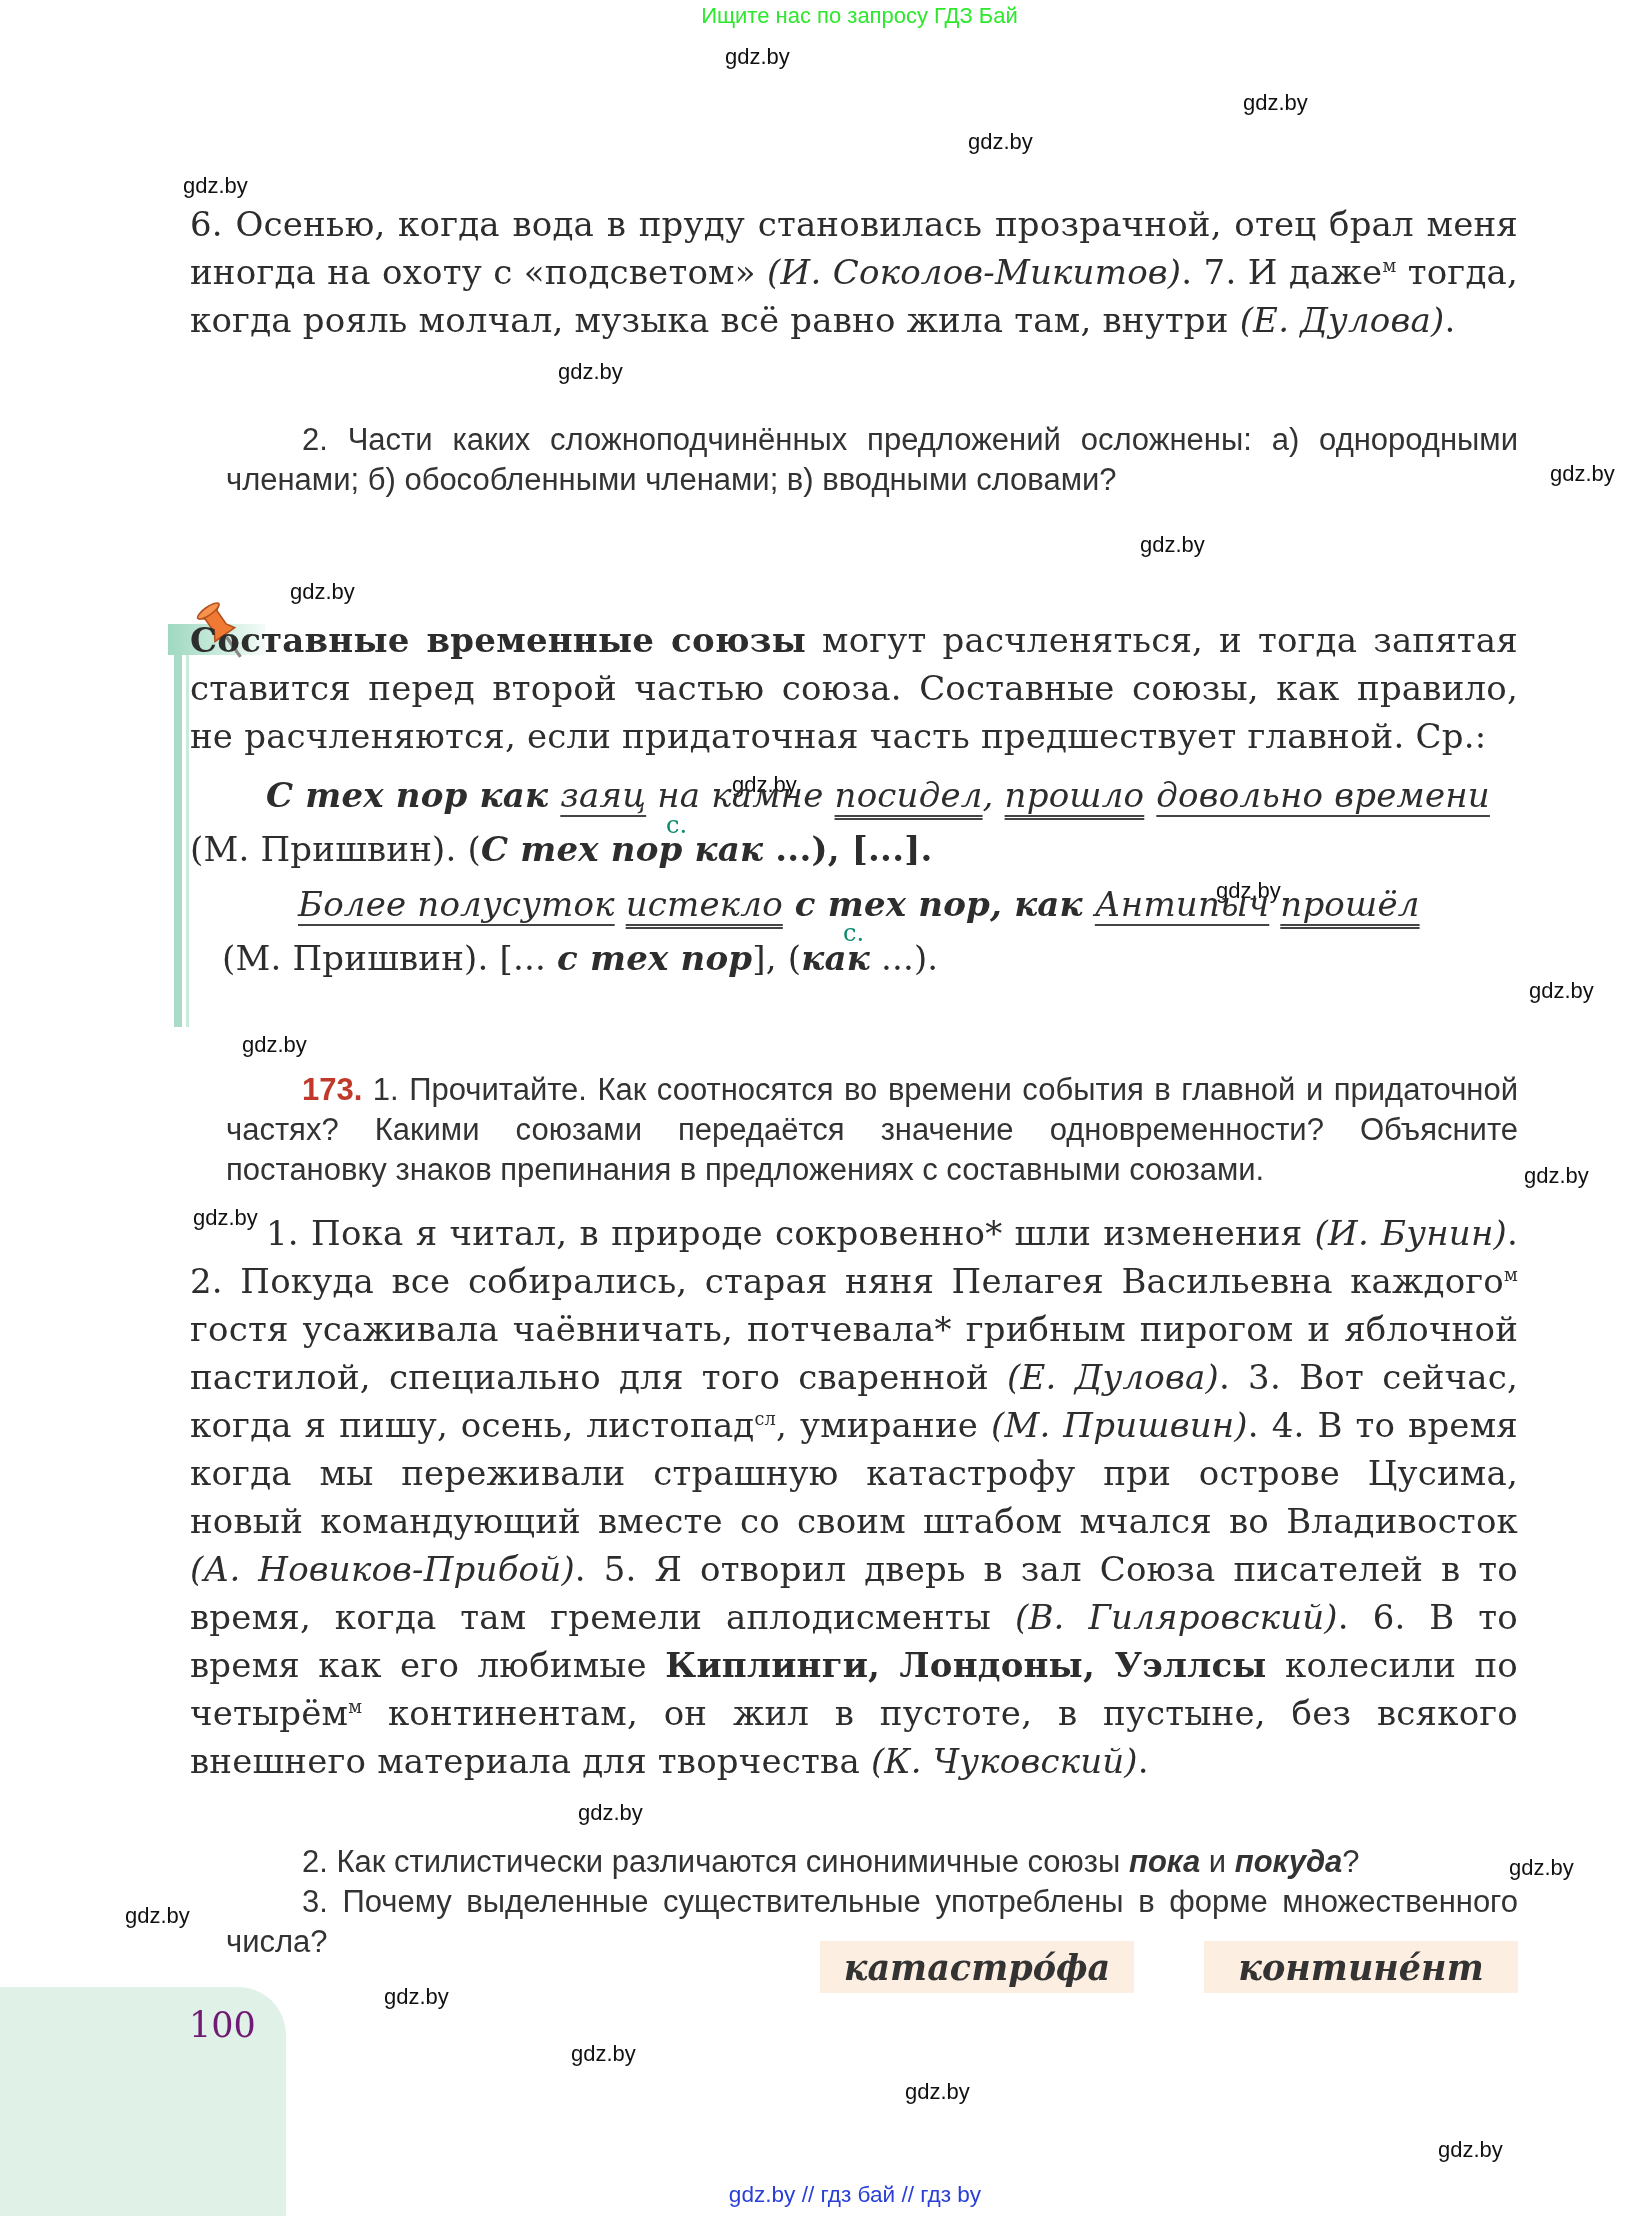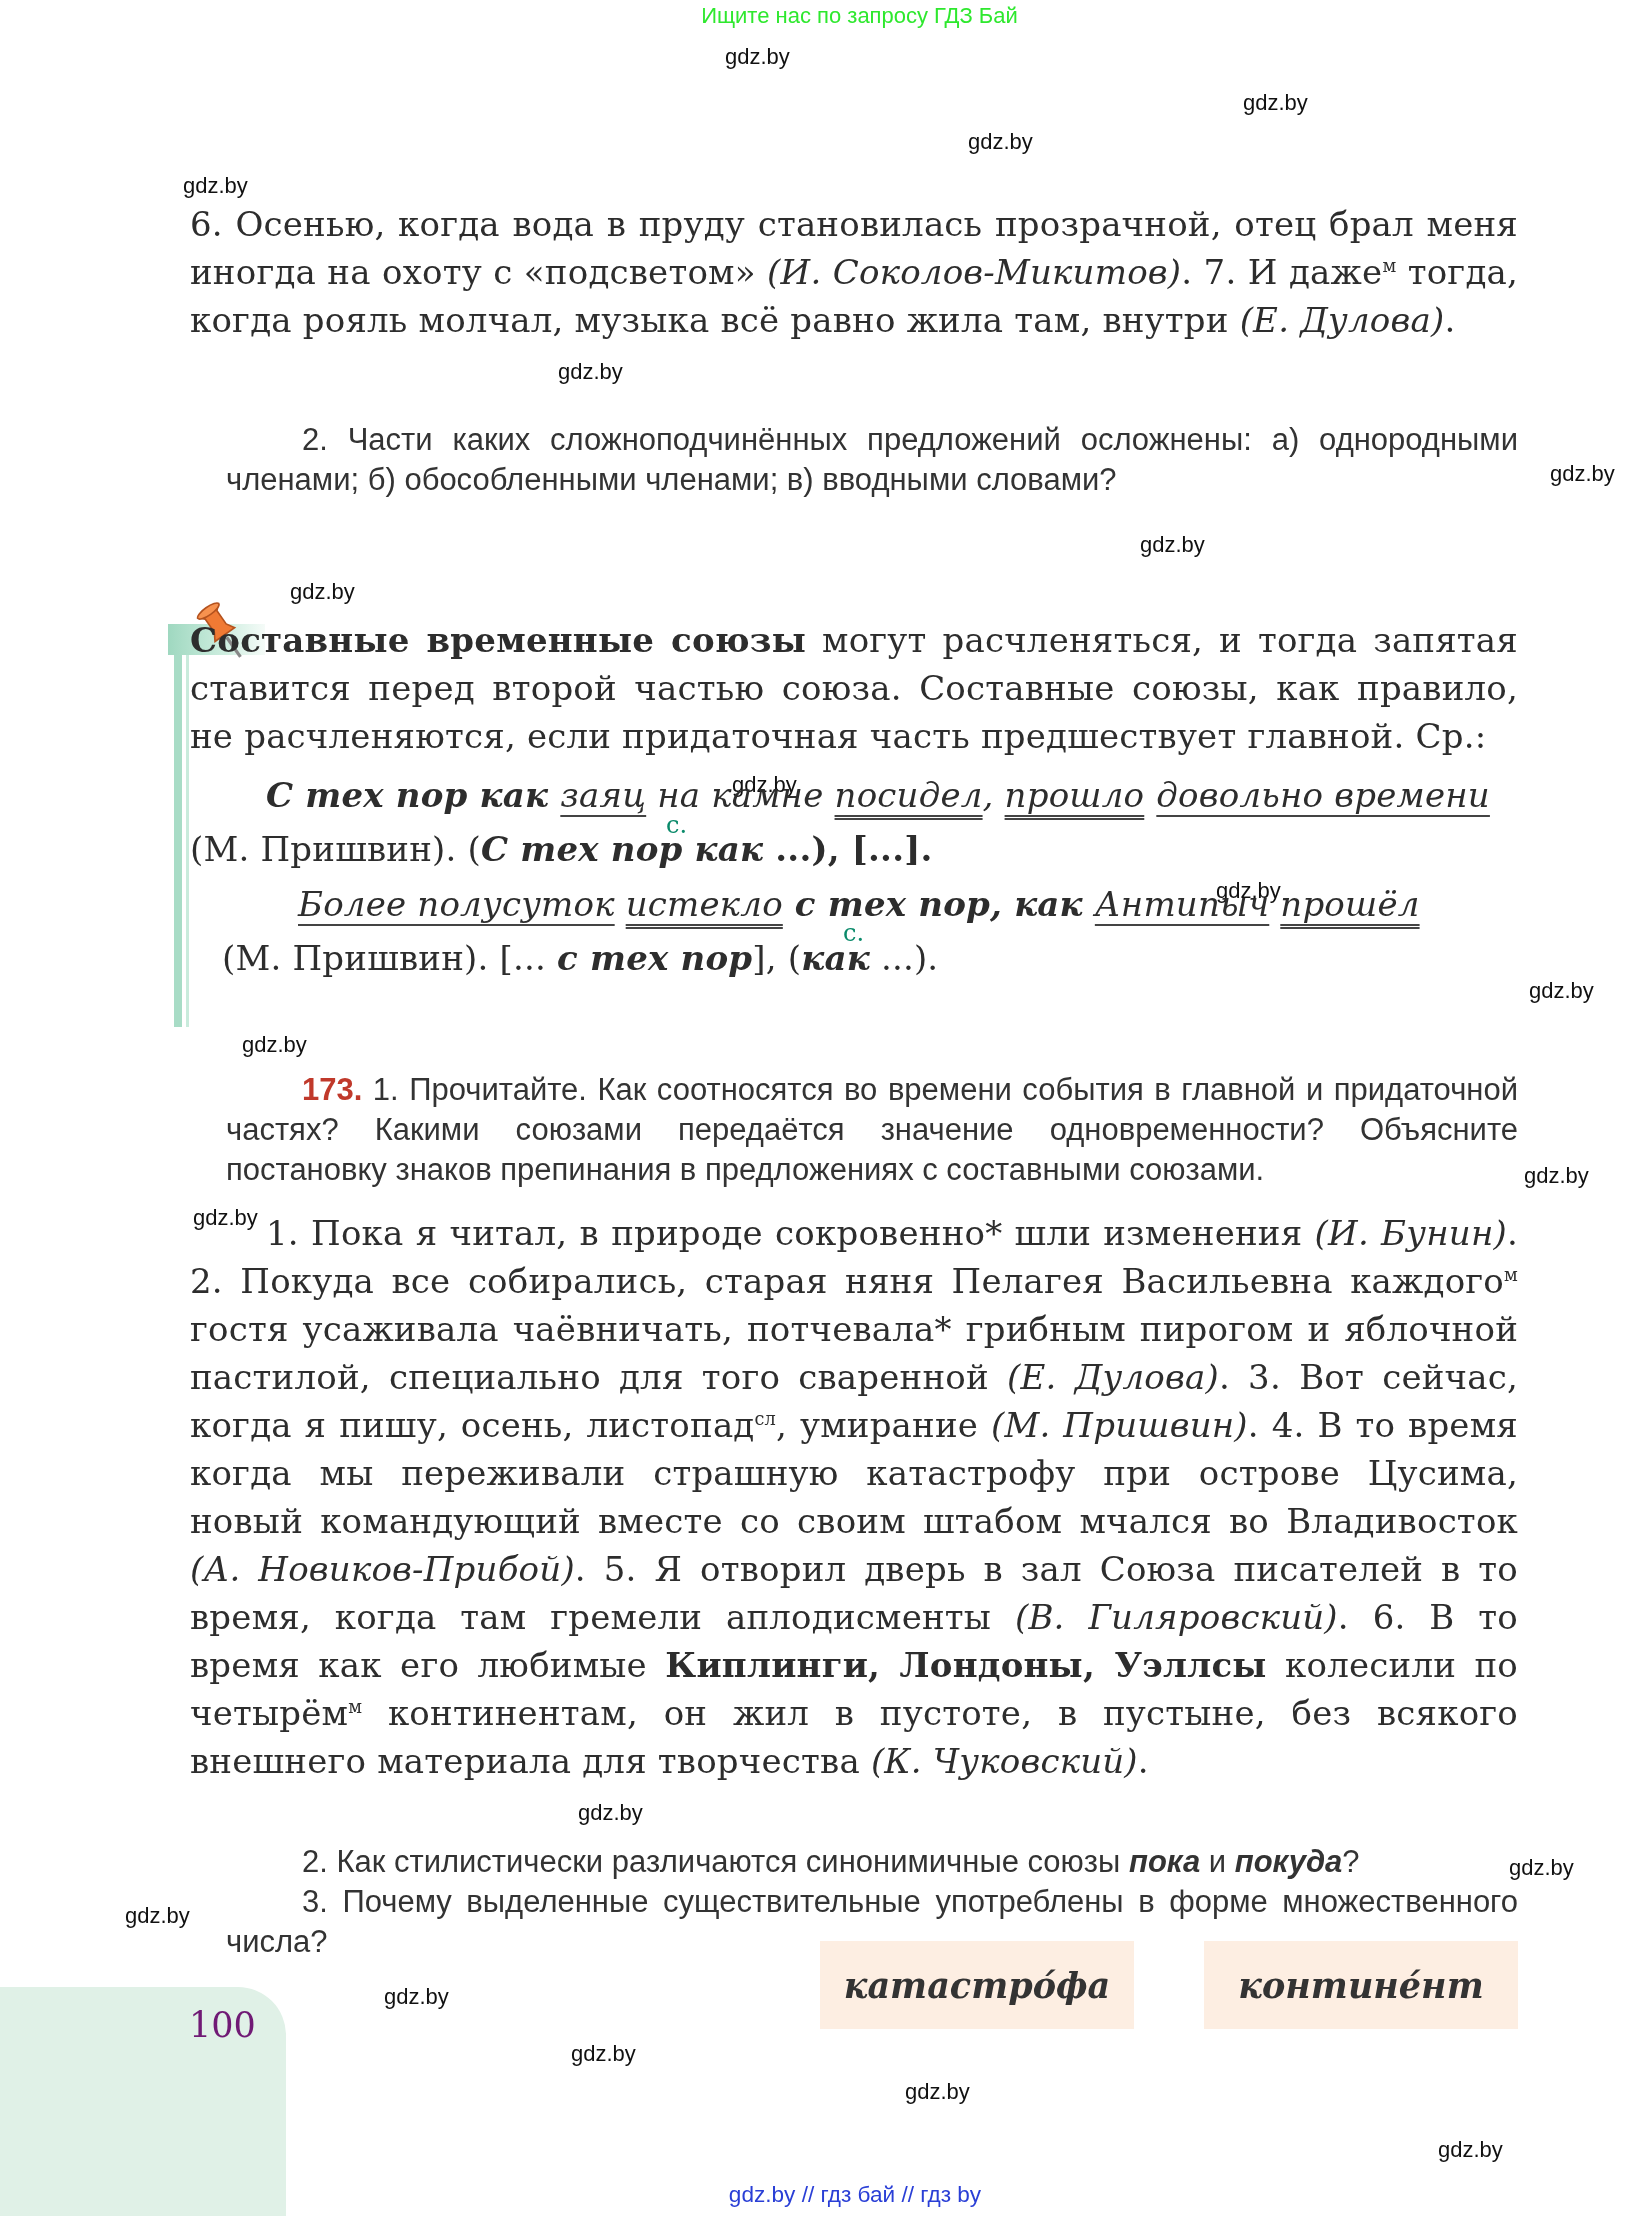--- a/index.html
+++ b/index.html
@@ -25,21 +25,21 @@
     background:linear-gradient(90deg,#9fd8c0 0%, #cfeee0 60%, #f5fbf8 100%); }
   .rule-line1 { position:absolute; left:6.4px; top:31px; width:7.3px; height:372px; background:#a8dcc6; }
   .rule-line2 { position:absolute; left:17.7px; top:31px; width:3.2px; height:372px; background:#c9ebdc; }
   .pin { position:absolute; left:27px; top:-24px; width:56px; height:64px; }
   .u2b { text-decoration: underline double #444; text-underline-offset:8px; text-decoration-thickness:1.6px; }
   .u1b { text-decoration: underline solid #444; text-underline-offset:8px; text-decoration-thickness:2.4px; }
   .c-mark { position:absolute; color:#0a8a6a; font-size:24px; font-family:"DejaVu Serif", serif; }
 
   .ex-num { color:#c0392b; font-weight:bold; }
 
-  .word-box { background:#fdeee2; height:88px; display:flex; align-items:center; justify-content:center;
+  .word-box { background:#fdeee2; height:52px; display:flex; align-items:center; justify-content:center;
      font-family:"DejaVu Serif", serif; font-style:italic; font-weight:bold; font-size:35px; color:#333; }
 
   .page-tab { left:0; top:1987px; width:286px; height:242px; background:#e0f1e7;
      border-top-right-radius:48px; }
   .page-num { left:189px; top:2005px; font-size:35px; color:#701a75; }
 
   .footer { left:0; width:1638px; top:2182px; text-align:center; font-size:22.6px; color:#2a3fd6; }
 </style>
 </head>
 <body>

